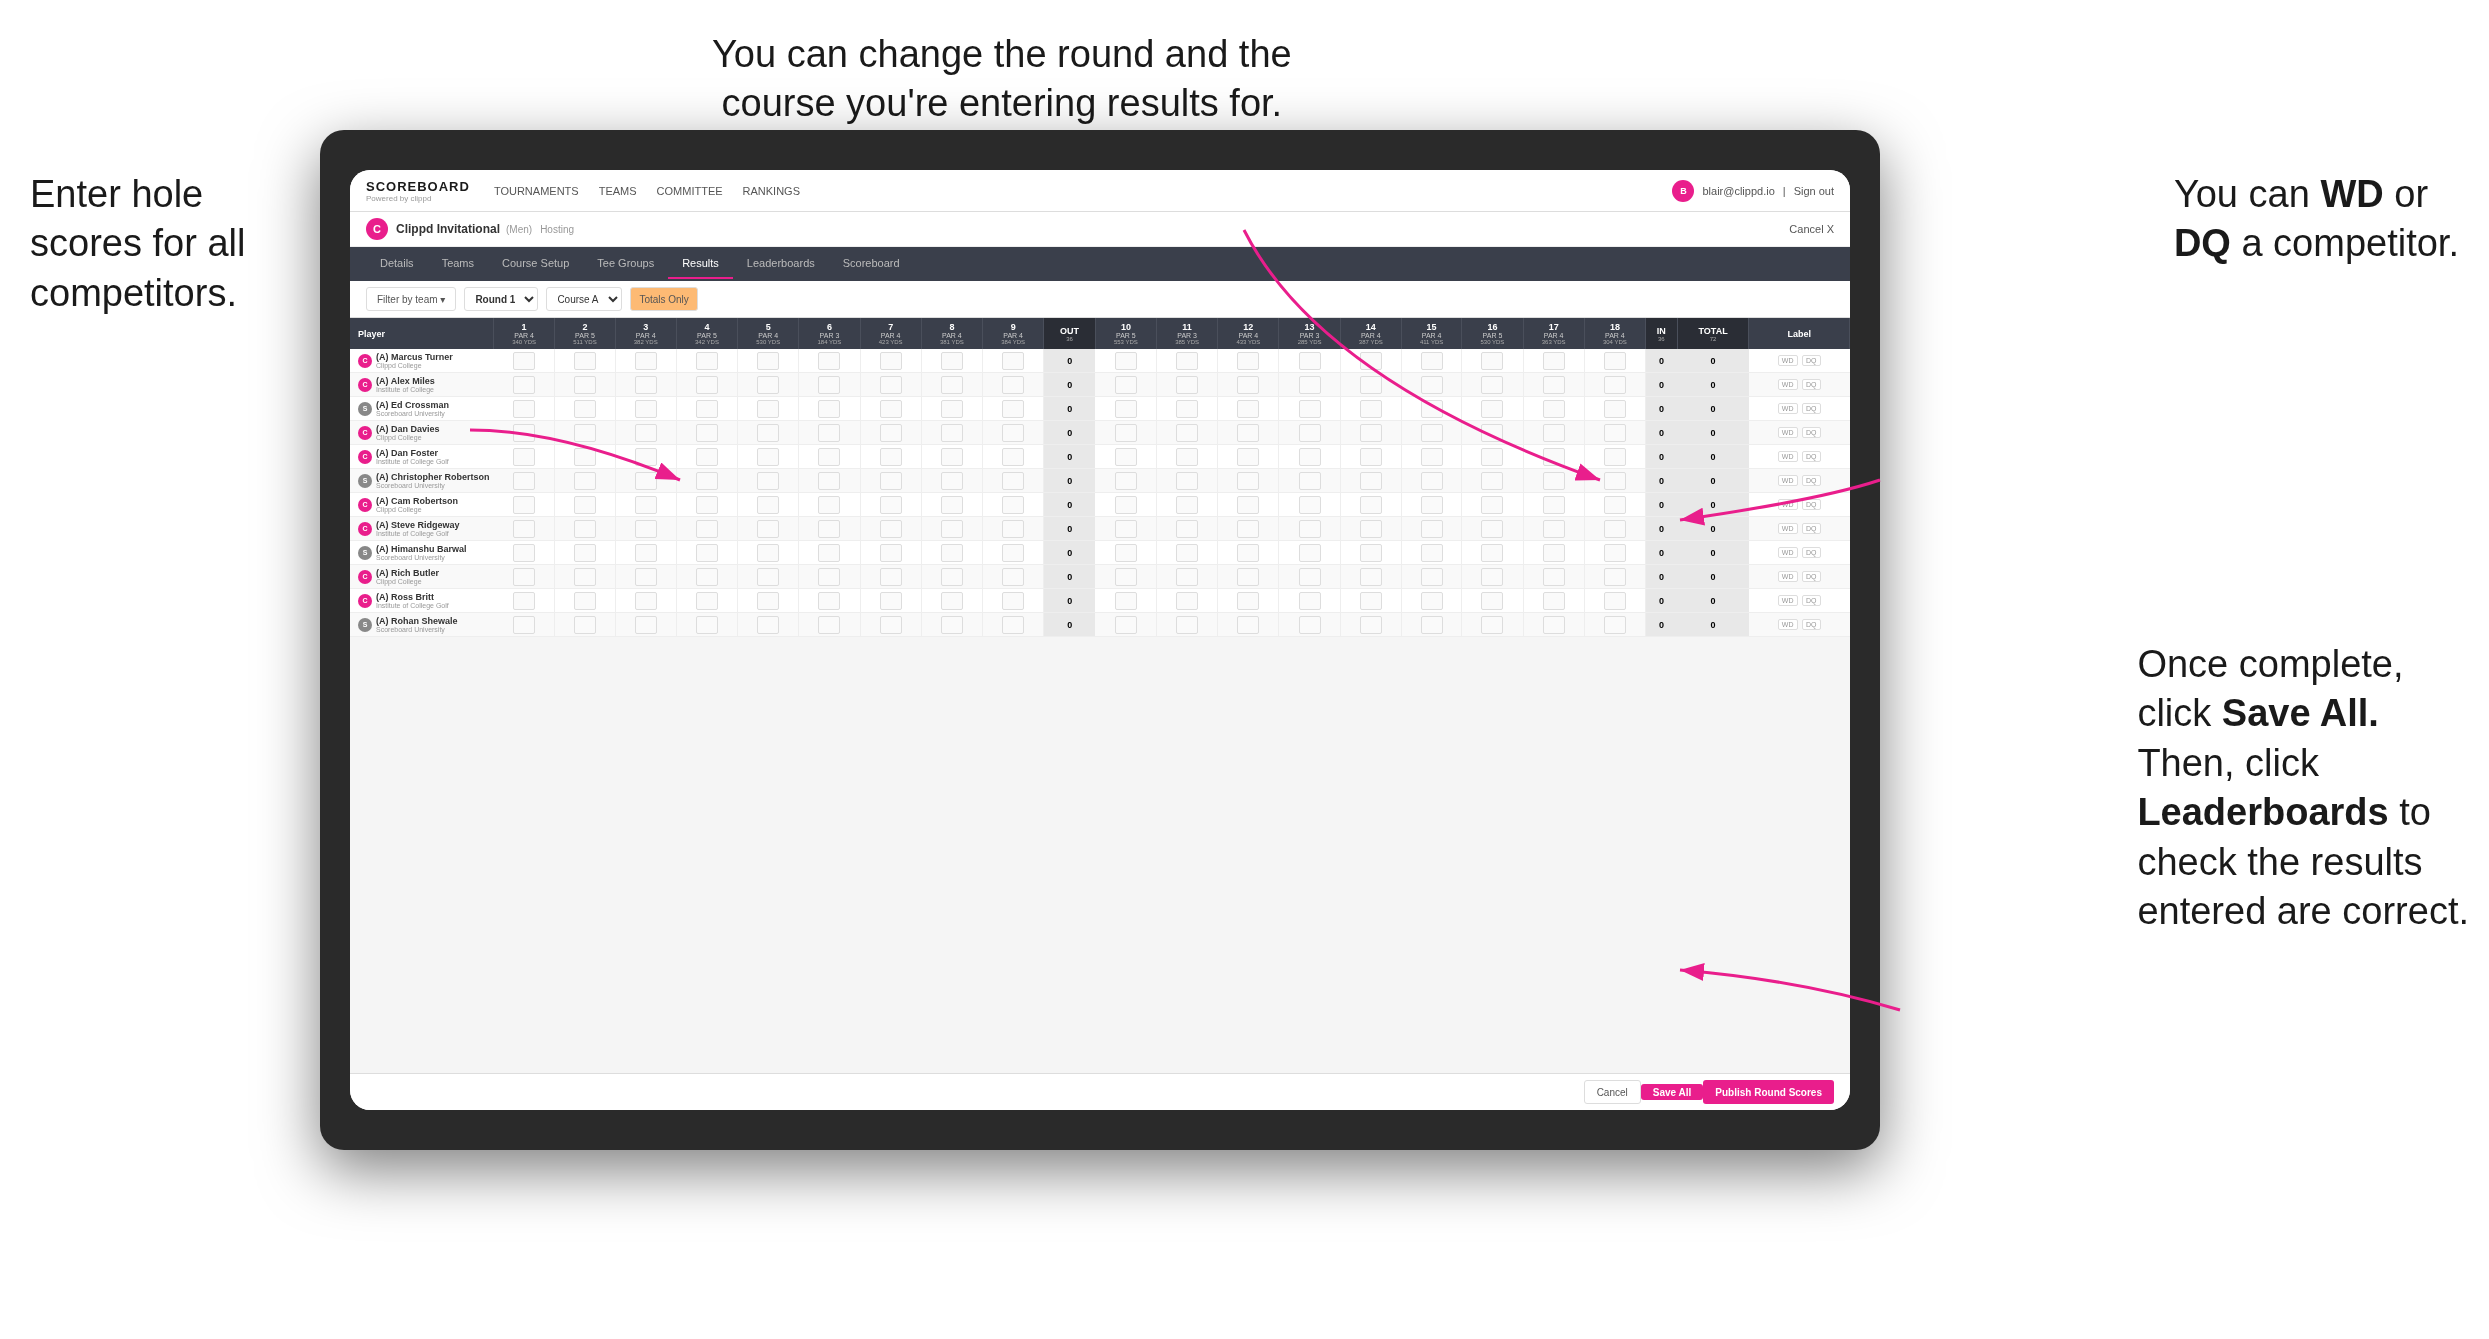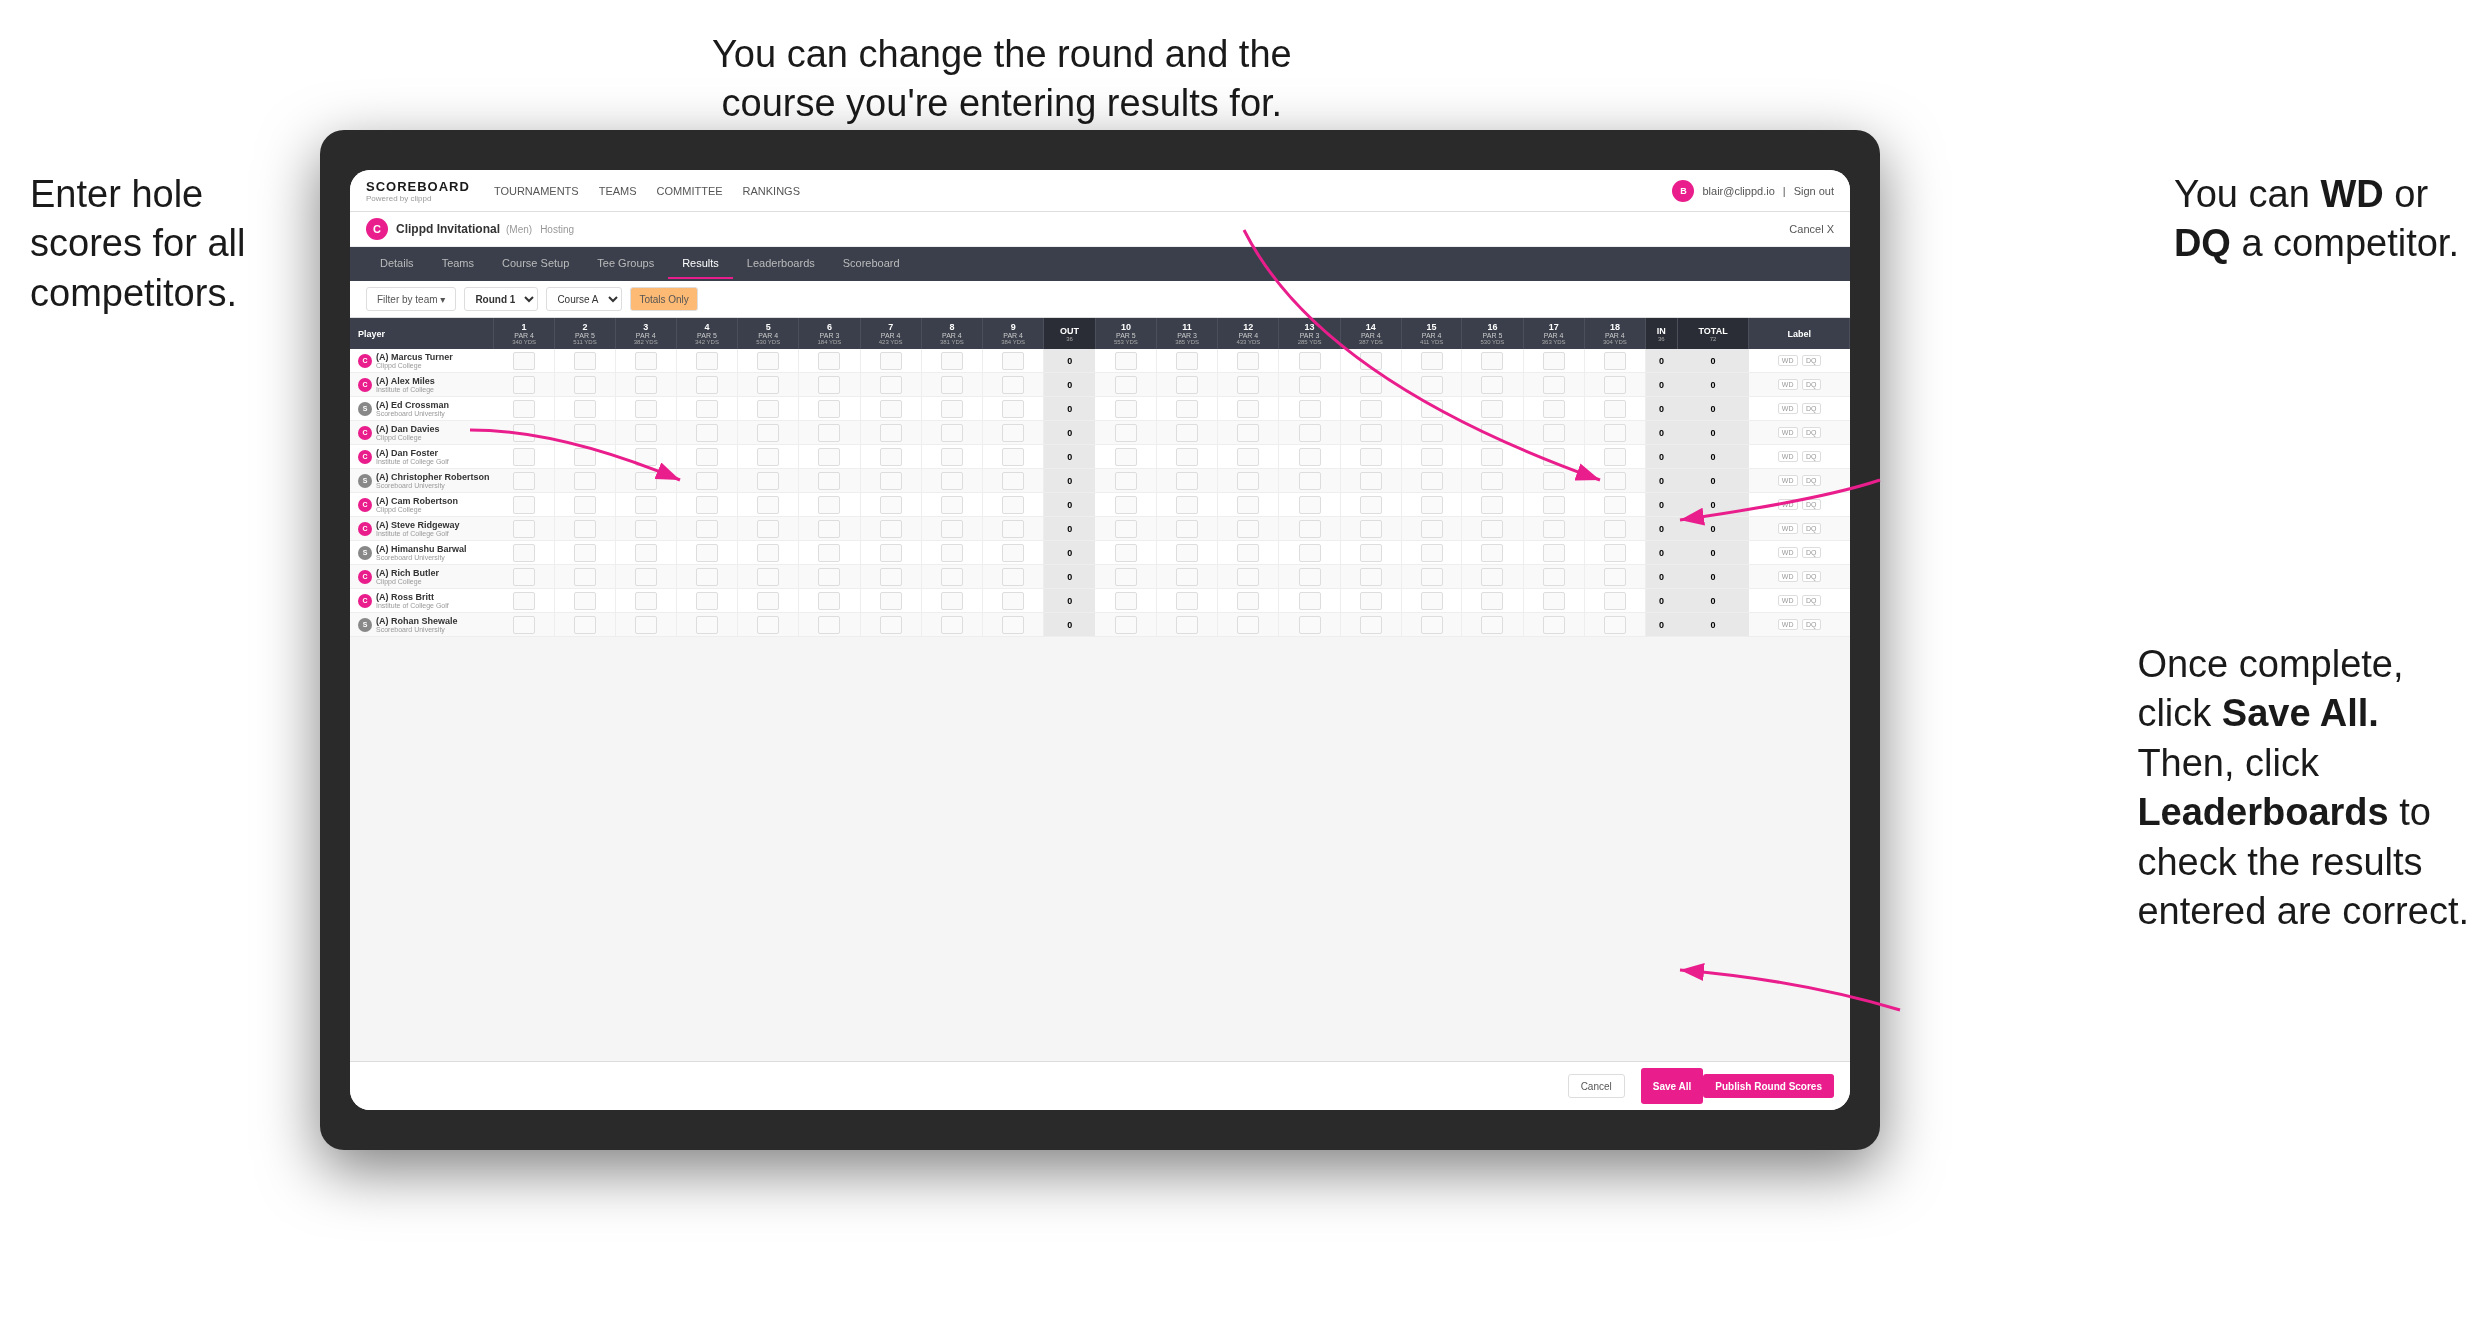--- a/index.html
+++ b/index.html
@@ -454,30 +454,29 @@
       padding: 0 12px;
       border: 1px solid #ddd;
       border-radius: 3px;
       font-size: 10px;
       background: #fff;
       color: #555;
       cursor: pointer;
     }
 
     .save-all-btn {
-      height: 36px;
+      height: 16px;
       padding: 0 12px;
       border: none;
       border-radius: 3px;
       font-size: 10px;
       background: #e91e8c;
       color: white;
       cursor: pointer;
       font-weight: 600;
-      margin-left: 16px;
     }
 
     .publish-btn {
       height: 24px;
       padding: 0 12px;
       border: none;
       border-radius: 3px;
       font-size: 10px;
       background: #e91e8c;
       color: white;

